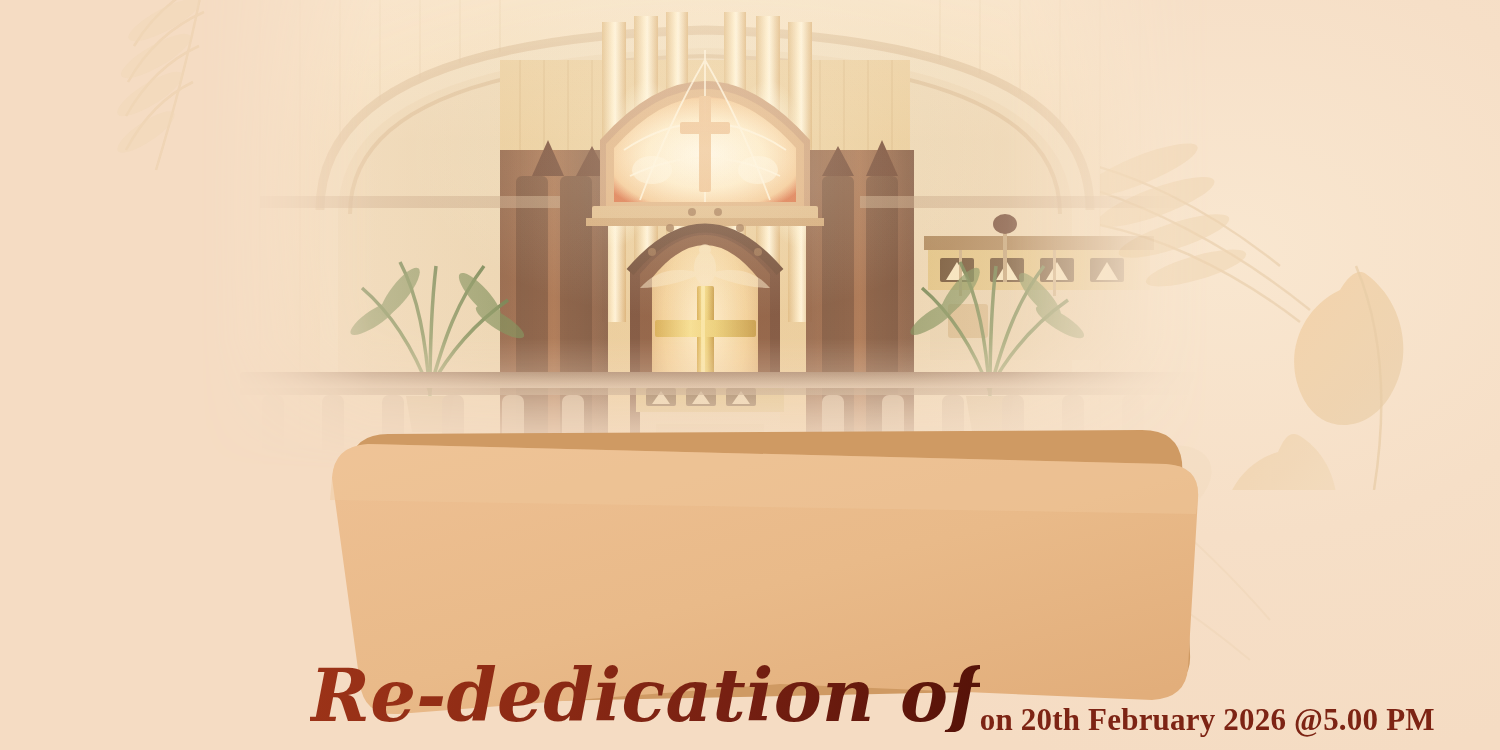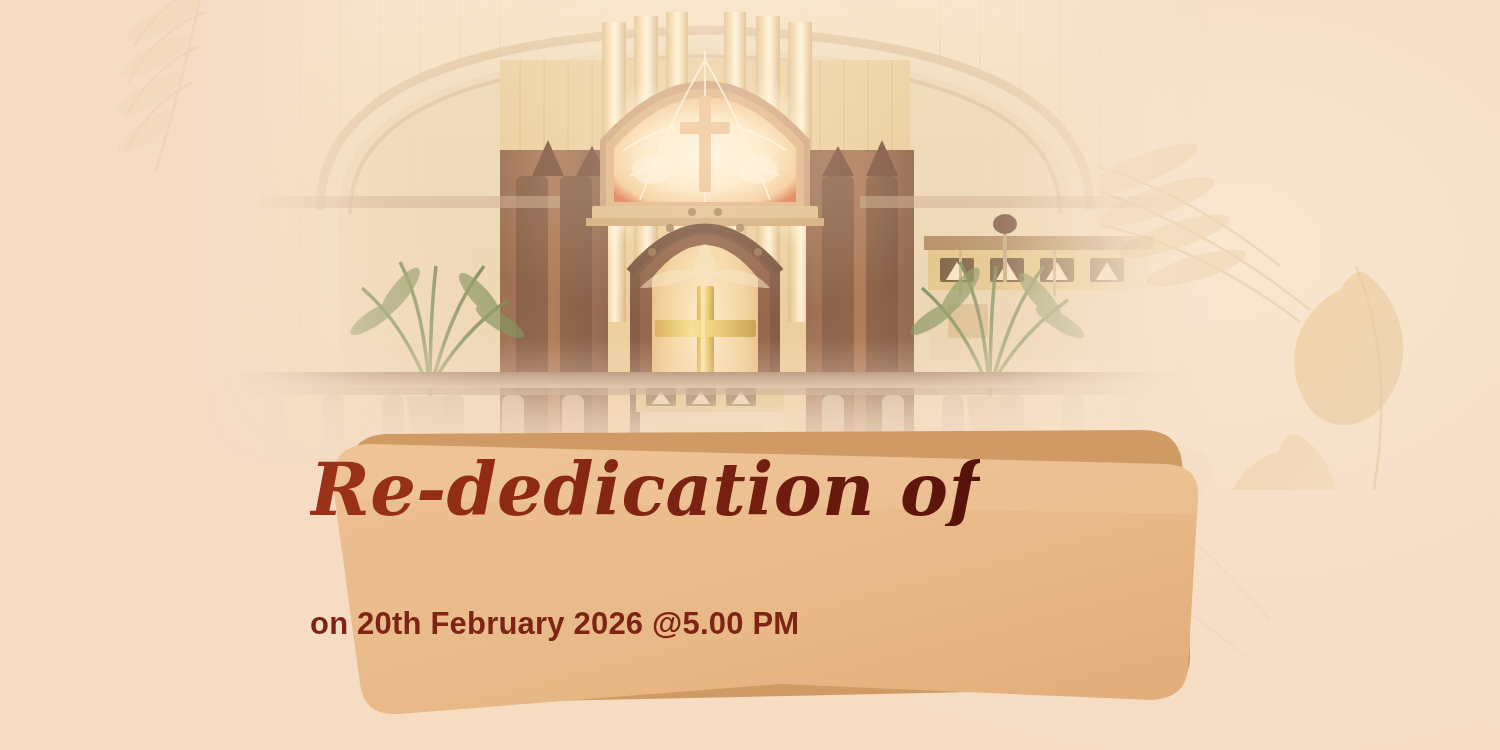--- a/index.html
+++ b/index.html
@@ -52,45 +52,44 @@
       linear-gradient(to bottom, rgba(255,244,228,.30) 0%, rgba(255,240,220,.02) 30%, rgba(250,230,207,.10) 80%, rgba(250,230,207,.55) 100%);
     pointer-events:none;
   }
 
   
   #banner { position:absolute; left:310px; top:418px; width:900px; height:320px; }
   #banner svg.layer { position:absolute; inset:0; width:100%; height:100%; }
 
   #banner-text {
     position:absolute; left:0; top:0; width:900px; height:320px;
-    display:flex; flex-direction:column; align-items:flex-start;
+    display:flex; flex-direction:row; align-items:flex-end;
     justify-content:flex-start;
     padding-top:36px;
-    gap:40px;
   }
 
   #title-line-1, #title-line-2 {
     font-family:"DejaVu Serif", serif;
     font-style:italic;
     font-weight:700;
     letter-spacing:.3px;
     white-space:nowrap;
     line-height:1;
     background:linear-gradient(100deg,#9c3318 0%,#8d2a14 34%,#772012 62%,#551208 100%);
     -webkit-background-clip:text;
     background-clip:text;
     color:transparent;
     -webkit-text-fill-color:transparent;
   }
   #title-line-1 { font-size:72px; margin-bottom:6px; }
   #title-line-2 { font-size:78px; }
 
   #event-when {
     margin-top:34px;
-    font-family:Liberation Sans, sans-serif;
+    font-family:Liberation Serif, serif;
     font-weight:700;
     font-size:31px;
     letter-spacing:.2px;
     color:#7d2414;
     white-space:nowrap;
   }
 </style>
 </head>
 <body>
 

